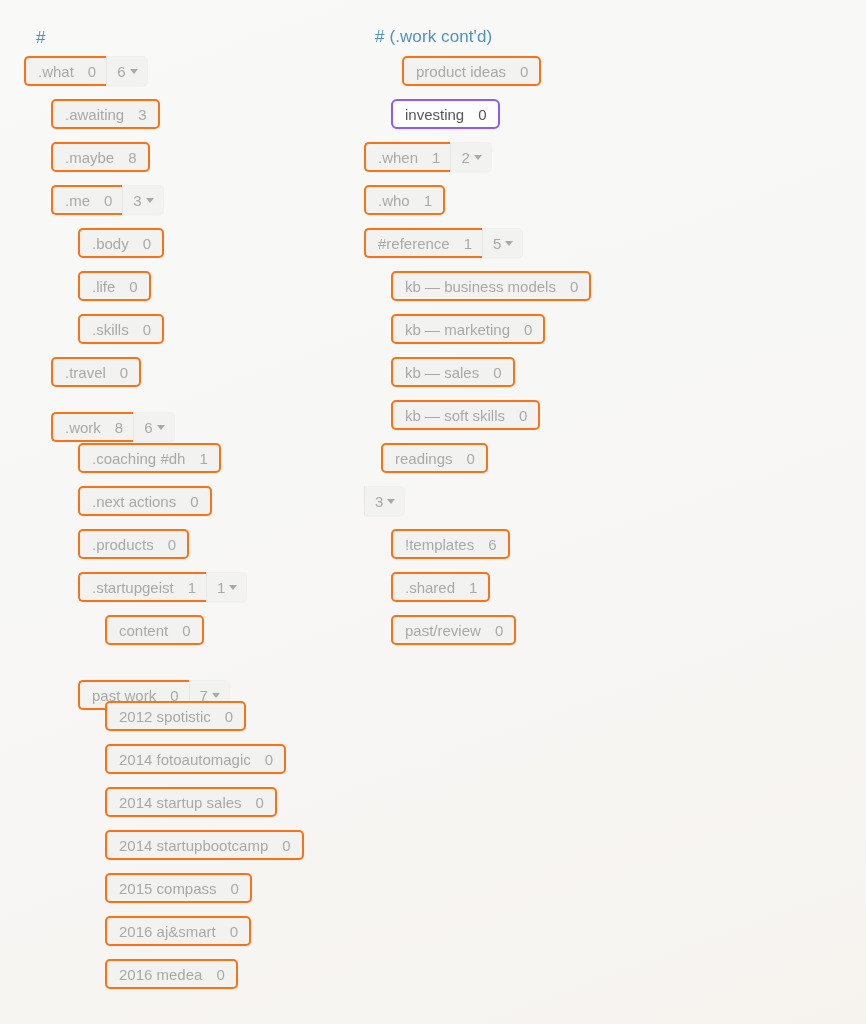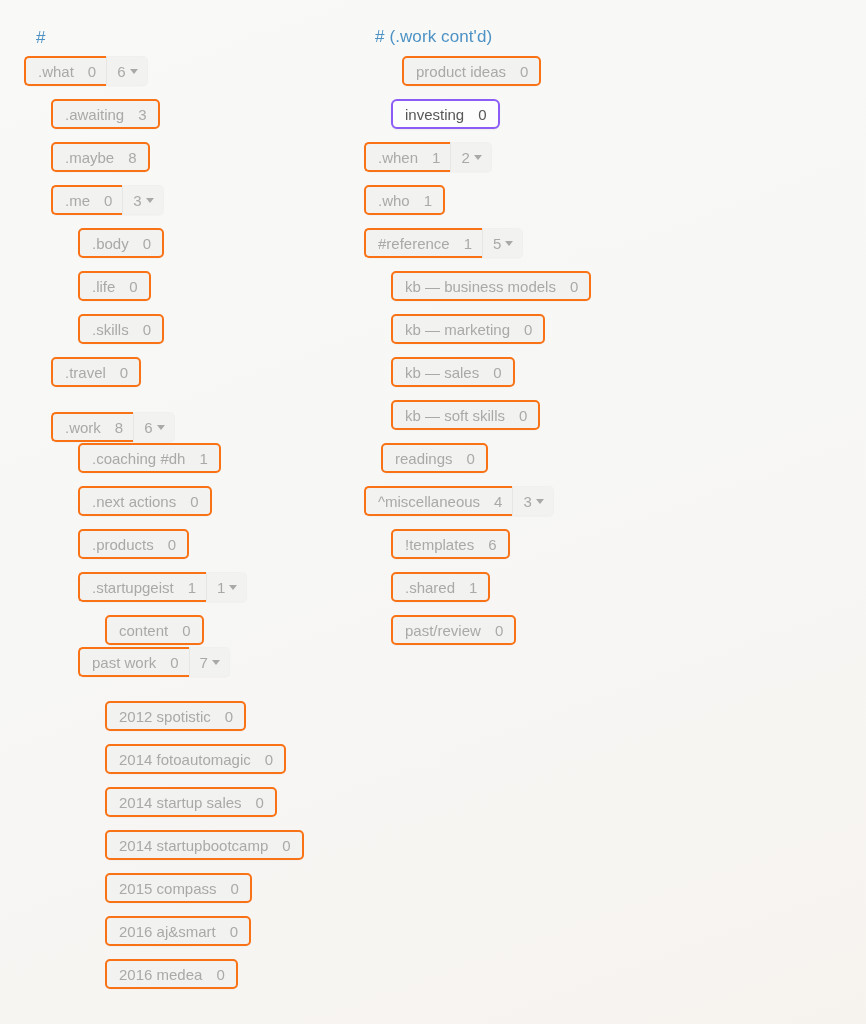--- a/index.html
+++ b/index.html
@@ -228,21 +228,21 @@
             <span class="dnum">1</span>
             <span class="caret"></span>
           </div>
         </div>
         <div class="row" style="top: 615px; left: 105px;">
           <div class="pill">
             <span class="label">content</span>
             <span class="count">0</span>
           </div>
         </div>
-        <div class="row" style="top: 647px; left: 78px; align-items: flex-end;">
+        <div class="row" style="top: 680px; left: 78px; align-items: flex-end;">
           <div class="pill has-drop">
             <span class="label">past work</span>
             <span class="count">0</span>
           </div>
           <div class="drop">
             <span class="dnum">7</span>
             <span class="caret"></span>
           </div>
         </div>
         <div class="row" style="top: 701px; left: 105px;">
@@ -355,24 +355,20 @@
             <span class="count">0</span>
           </div>
         </div>
         <div class="row" style="top: 443px; left: 41px;">
           <div class="pill">
             <span class="label">readings</span>
             <span class="count">0</span>
           </div>
         </div>
         <div class="row" style="top: 486px; left: 24px;">
-          <div class="pill has-drop">
-            <span class="label">^miscellaneous</span>
-            <span class="count">4</span>
-          </div>
           <div class="drop">
             <span class="dnum">3</span>
             <span class="caret"></span>
           </div>
         </div>
         <div class="row" style="top: 529px; left: 51px;">
           <div class="pill">
             <span class="label">!templates</span>
             <span class="count">6</span>
           </div>

